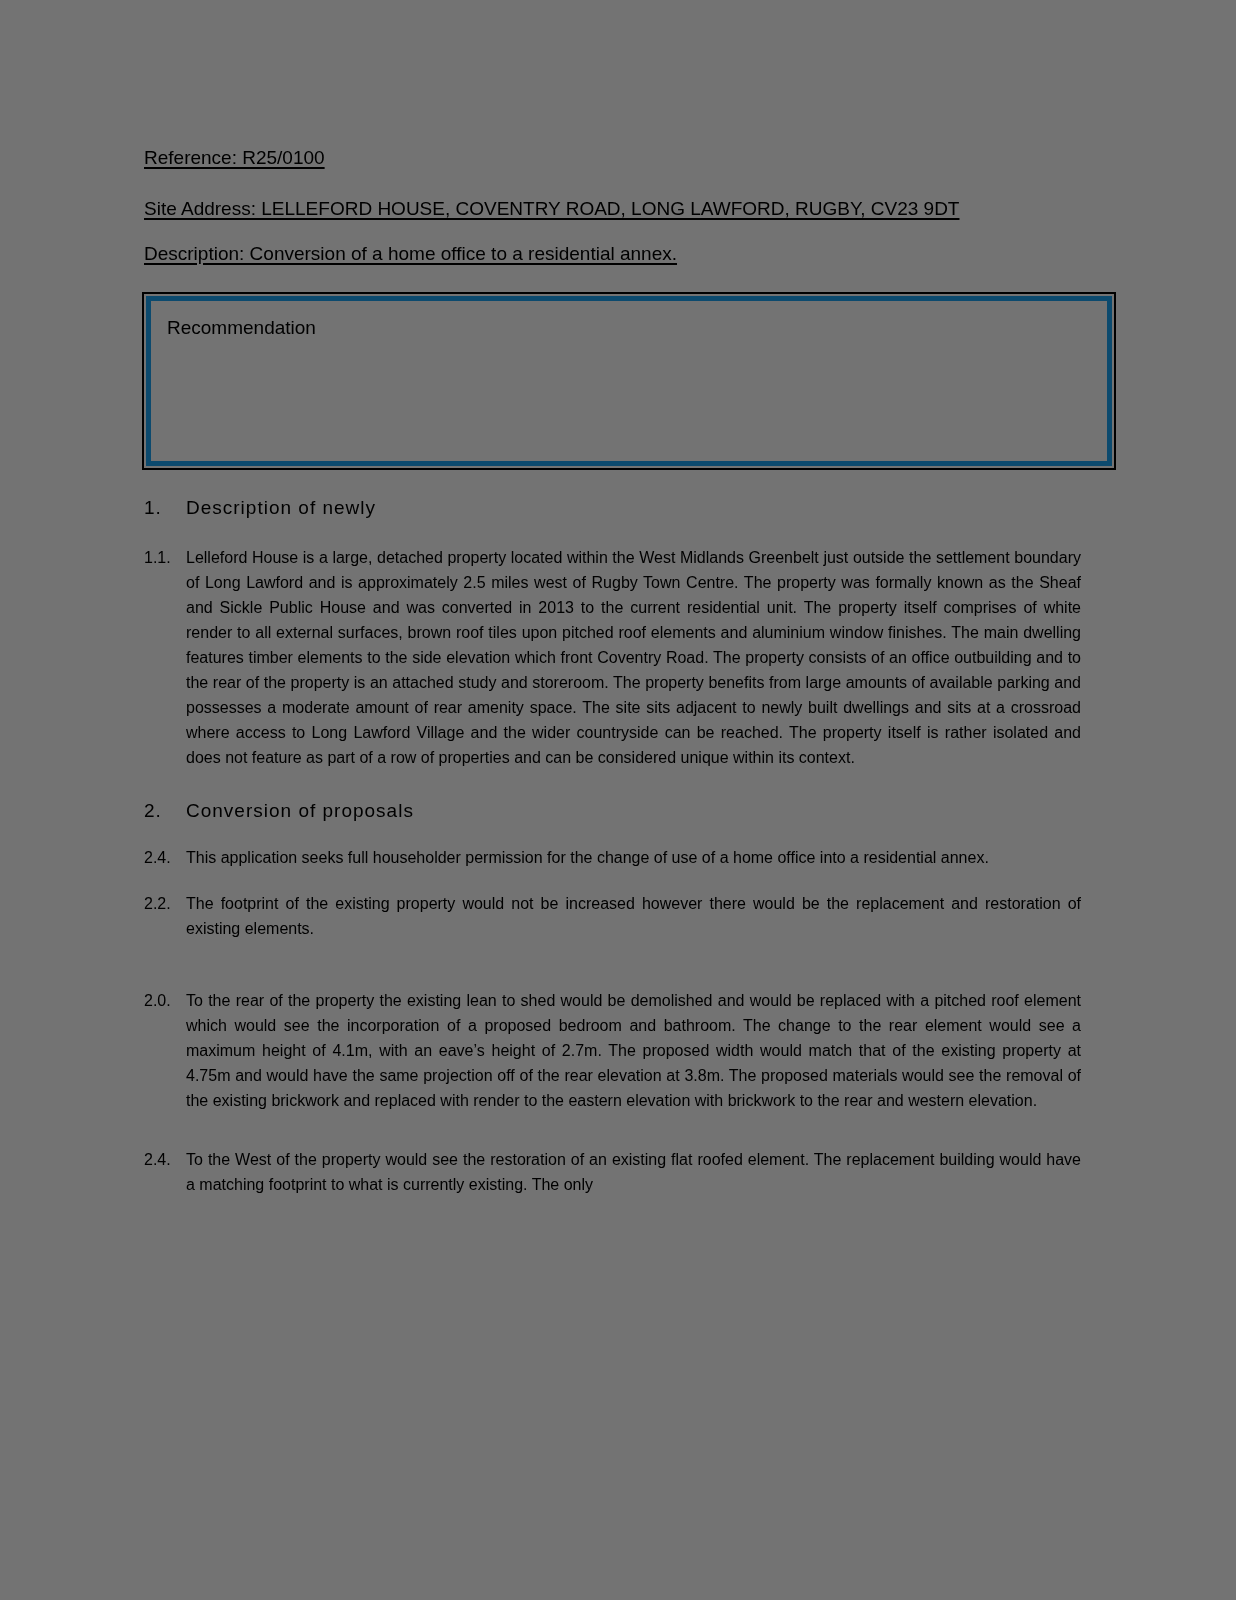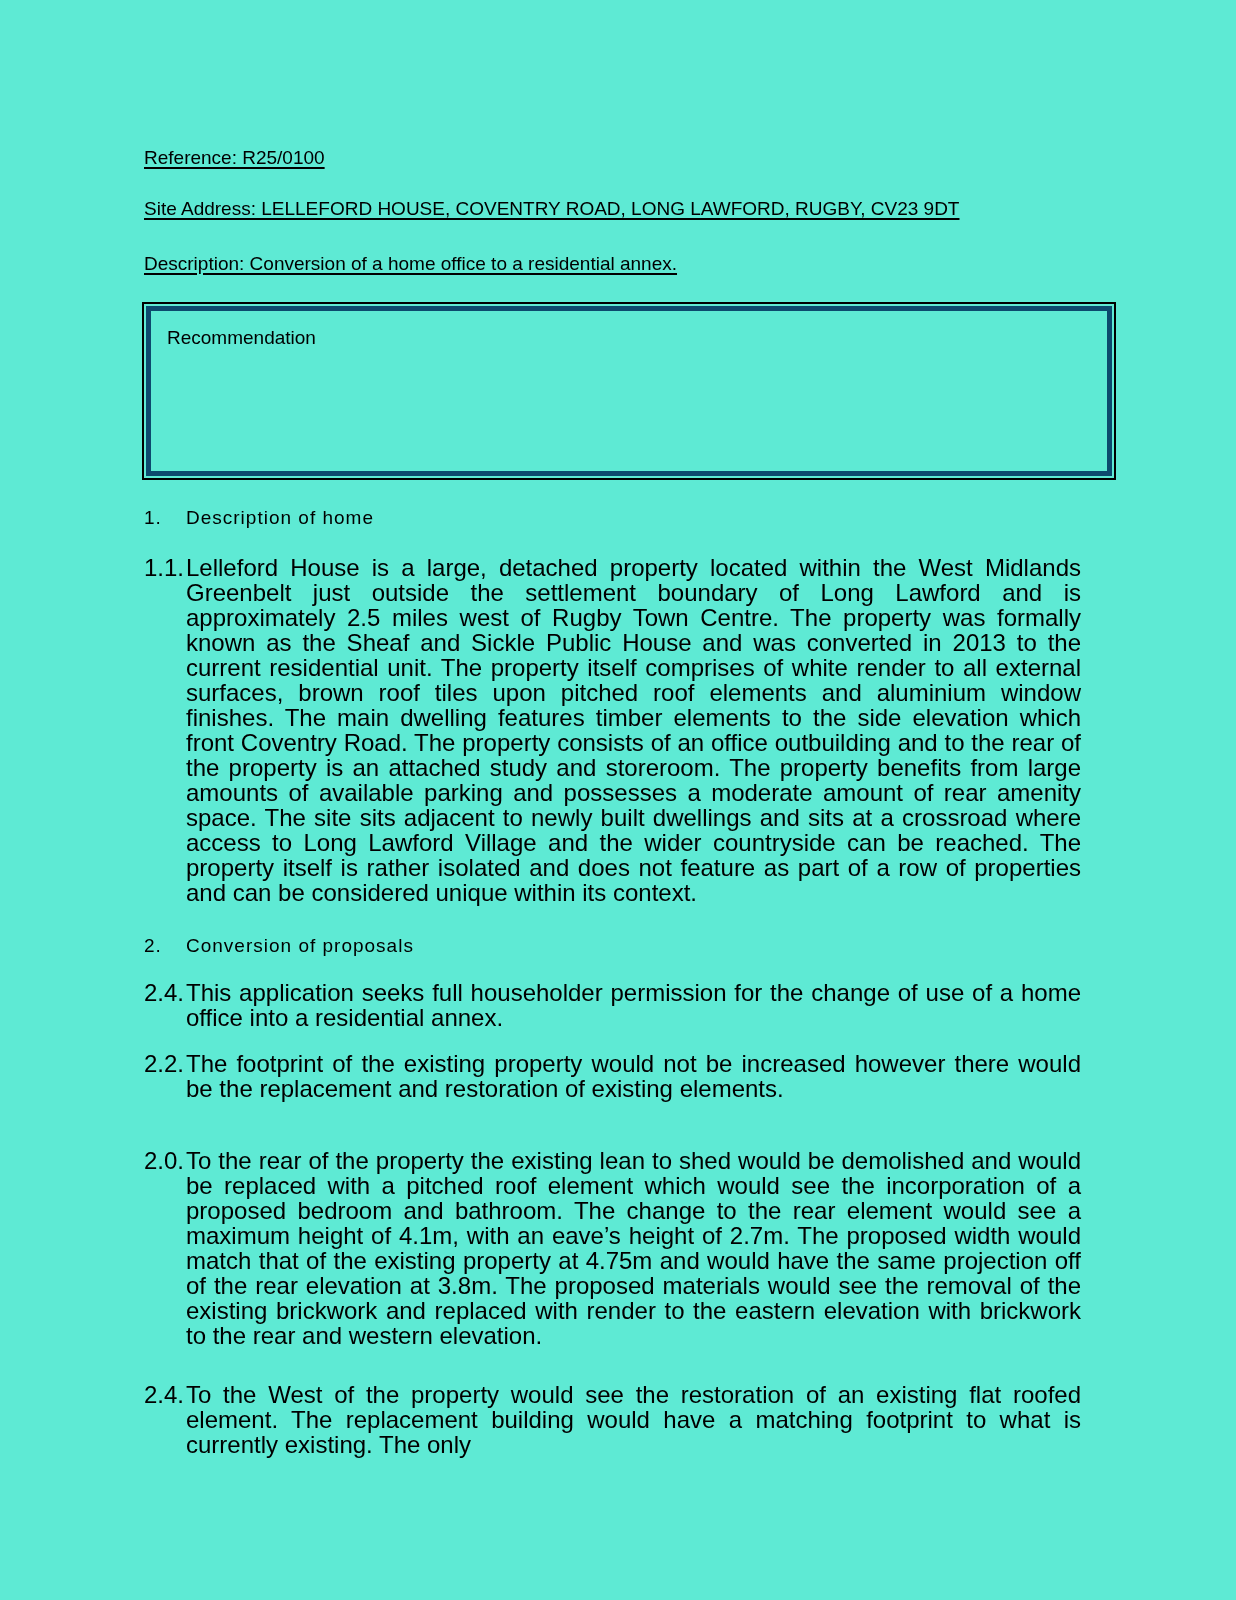--- a/index.html
+++ b/index.html
@@ -4,36 +4,36 @@
 <style>
   html, body {
     margin: 0;
     padding: 0;
     background: #ffffff;
   }
   .page {
     position: relative;
     width: 1236px;
     height: 1600px;
-    background: #5eead4;
+    background: #737373;
     color: #000000;
     font-family: "Liberation Sans", sans-serif;
     box-sizing: border-box;
     padding: 145px 151px 4px 144px;
     overflow: hidden;
   }
   .hdr {
     font-size: 19px;
     line-height: 26px;
     margin: 0 0 25px 0;
     text-decoration: underline;
     text-decoration-thickness: 2px;
     text-underline-offset: 3px;
   }
-  .hdr.site { margin-bottom: 29px; }
+  .hdr.site { margin-bottom: 19px; }
   .rec-box {
     box-sizing: border-box;
     height: 178px;
     margin: 0 -31px 25px -2px;
     border: 2px solid #000000;
     padding: 2px;
   }
   .rec-box-inner {
     box-sizing: border-box;
     height: 100%;
@@ -49,21 +49,21 @@
     letter-spacing: 1px;
     margin: 0 0 24px 0;
   }
   .heading.h2 { margin-bottom: 21px; }
   .heading .num {
     flex: 0 0 auto;
     width: 42px;
   }
   .para {
     display: flex;
-    font-size: 24px;
+    font-size: 16px;
     line-height: 25px;
     margin: 0 4px 21px 0;
   }
   .para .num {
     flex: 0 0 auto;
     width: 42px;
   }
   .para .body {
     flex: 1 1 auto;
     text-align: justify;
@@ -84,21 +84,21 @@
   <p class="hdr">Description: Conversion of a home office to a residential annex.</p>
 
   <div class="rec-box">
     <div class="rec-box-inner">
       <span>Recommendation</span>
     </div>
   </div>
 
   <div class="heading h1">
     <span class="num">1.</span>
-    <span class="title">Description of home</span>
+    <span class="title">Description of newly</span>
   </div>
 
   <div class="para p11">
     <span class="num">1.1.</span>
     <div class="body">Lelleford House is a large, detached property located within the West Midlands Greenbelt just outside the settlement boundary of Long Lawford and is approximately 2.5 miles west of Rugby Town Centre. The property was formally known as the Sheaf and Sickle Public House and was converted in 2013 to the current residential unit. The property itself comprises of white render to all external surfaces, brown roof tiles upon pitched roof elements and aluminium window finishes. The main dwelling features timber elements to the side elevation which front Coventry Road. The property consists of an office outbuilding and to the rear of the property is an attached study and storeroom. The property benefits from large amounts of available parking and possesses a moderate amount of rear amenity space. The site sits adjacent to newly built dwellings and sits at a crossroad where access to Long Lawford Village and the wider countryside can be reached. The property itself is rather isolated and does not feature as part of a row of properties and can be considered unique within its context.</div>
   </div>
 
   <div class="heading h2">
     <span class="num">2.</span>
     <span class="title">Conversion of proposals</span>

